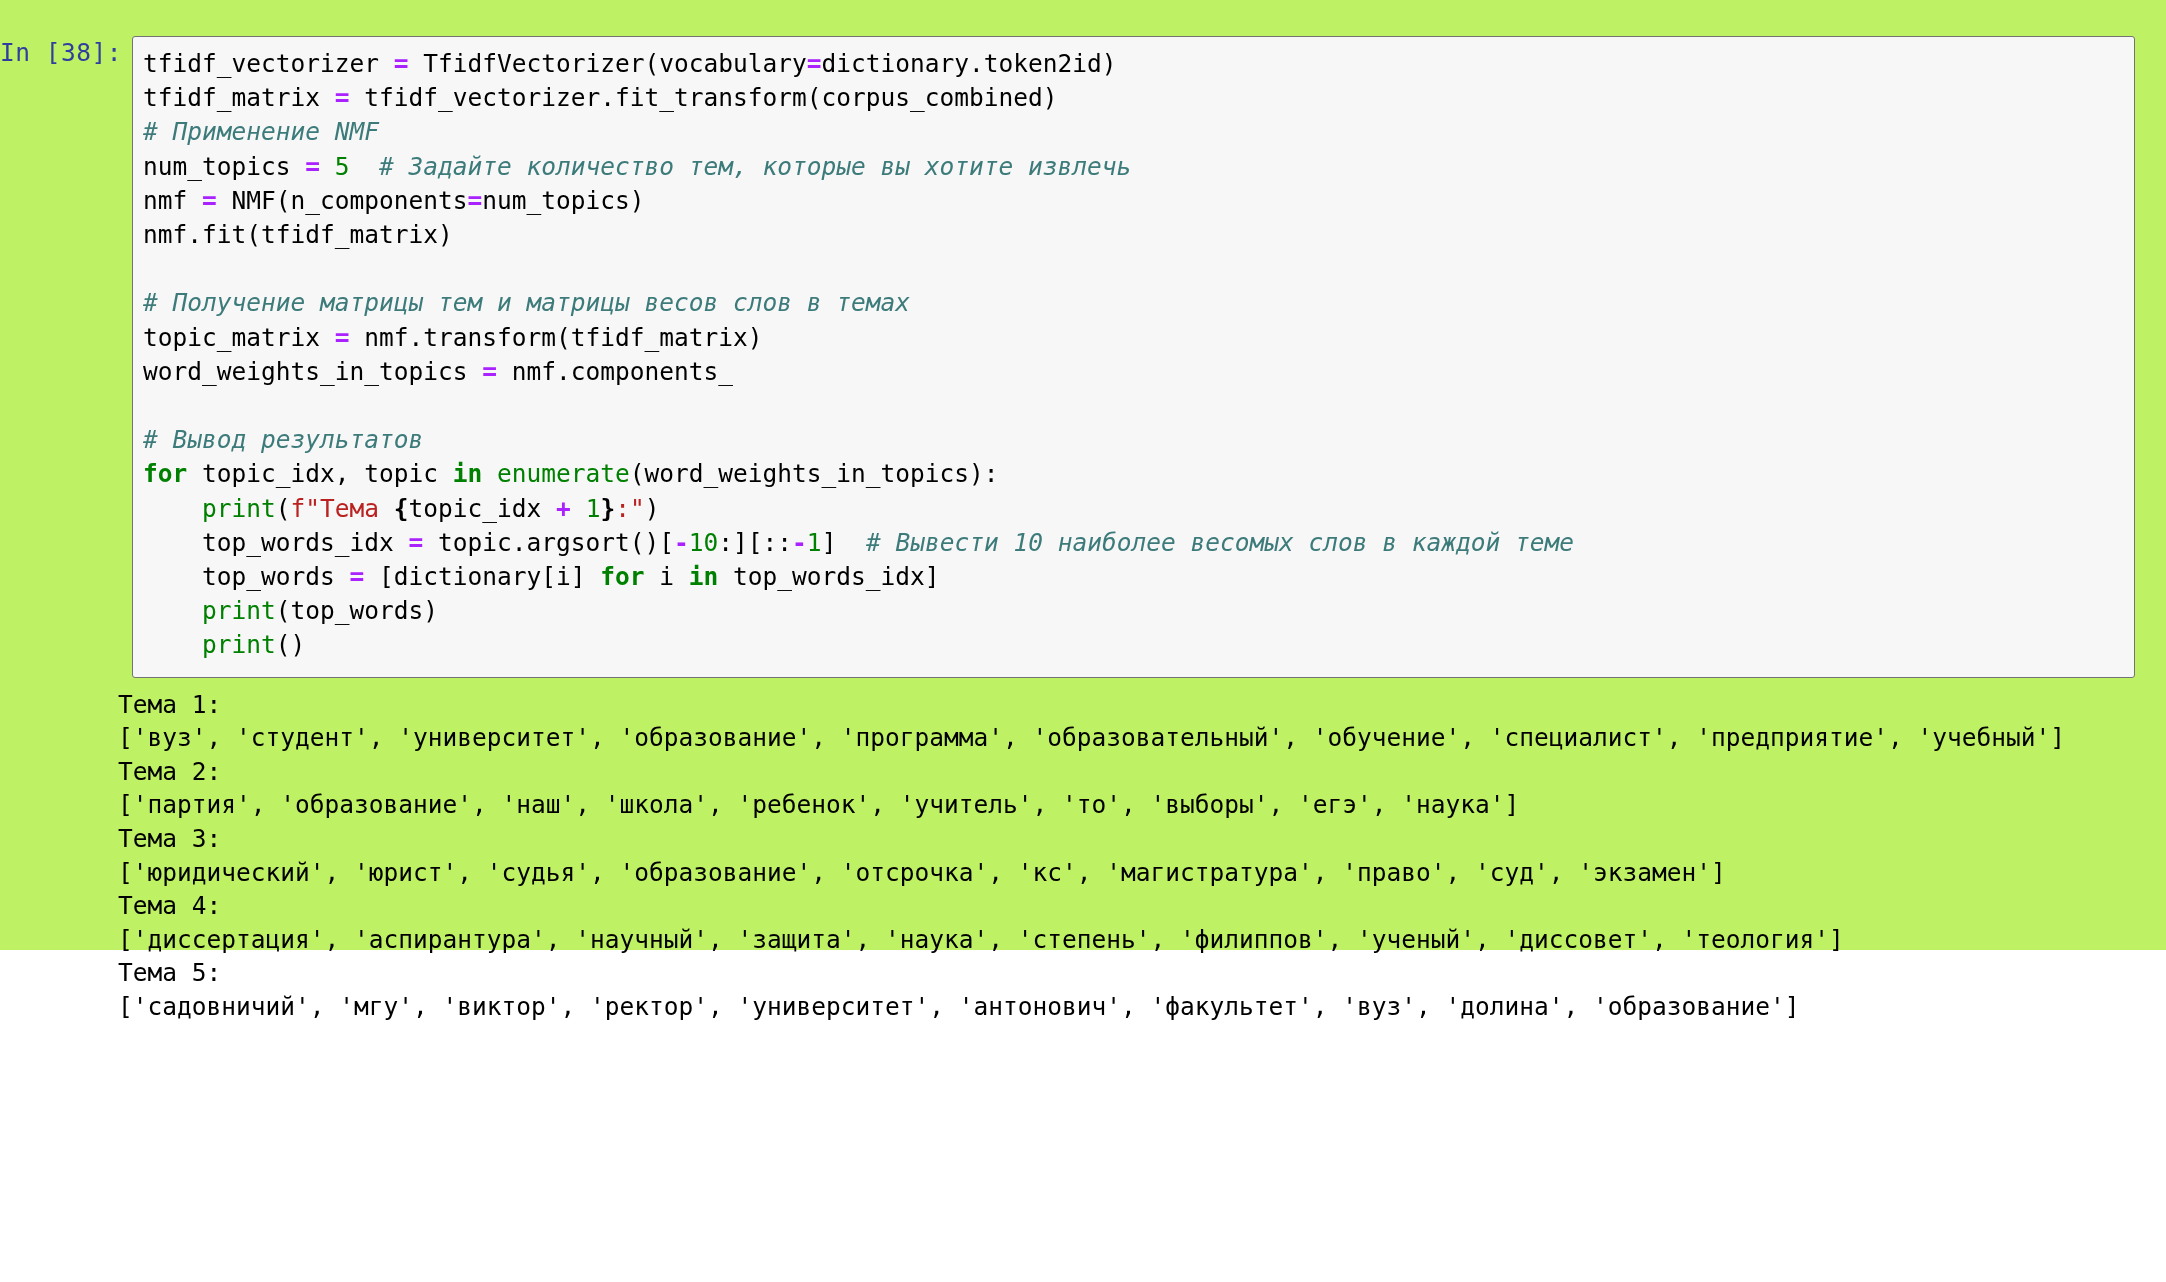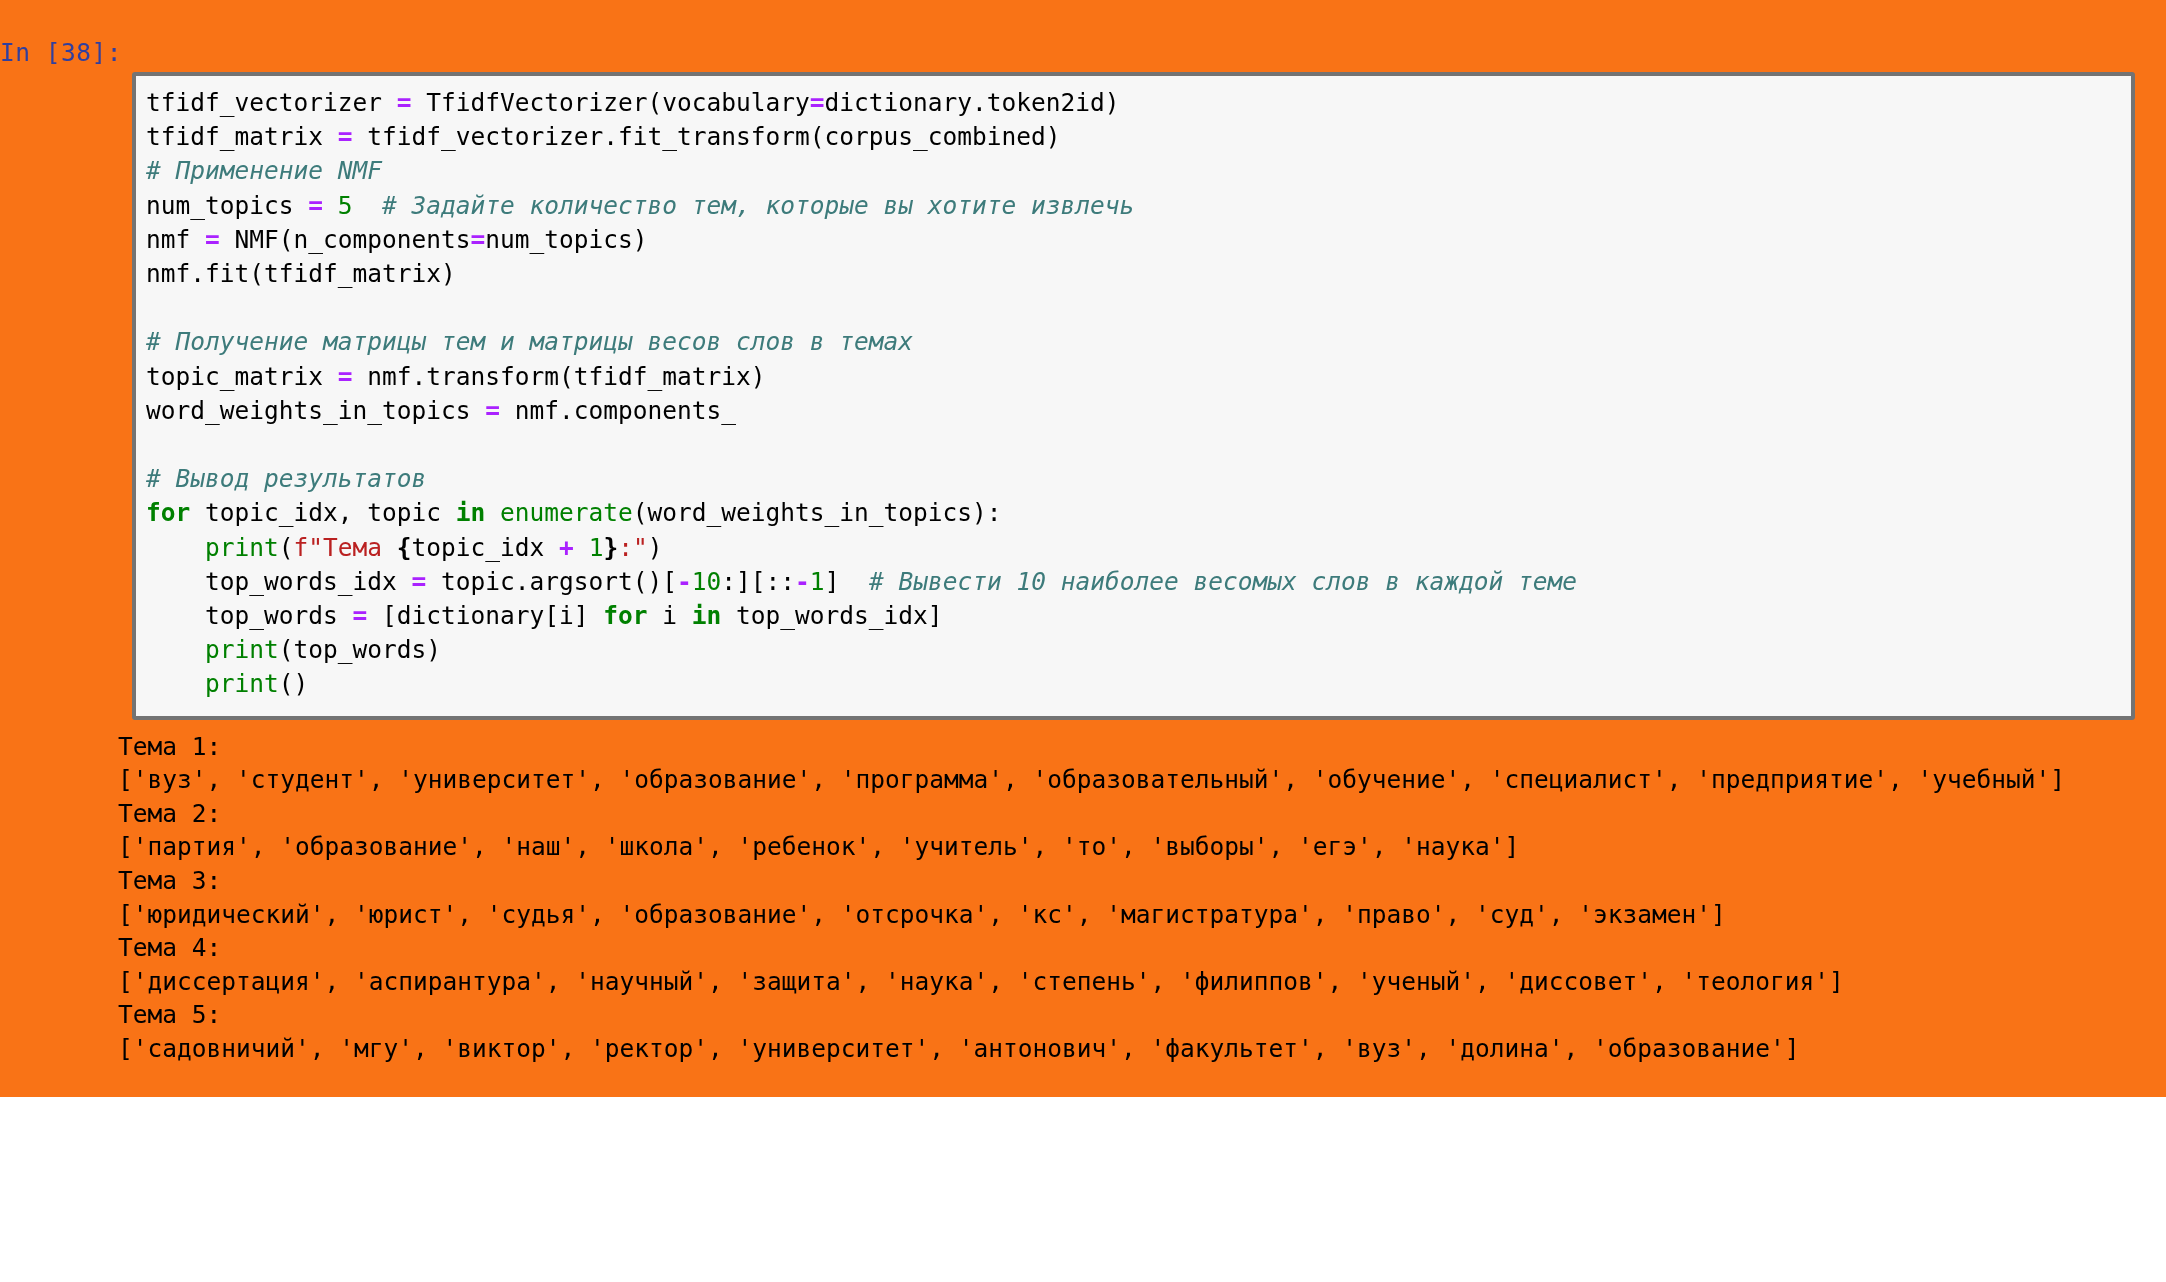--- a/index.html
+++ b/index.html
@@ -11,22 +11,22 @@
   body {
     width: 2166px;
     height: 1282px;
     font-family: "DejaVu Sans Mono", "Liberation Mono", monospace;
     overflow: hidden;
   }
 
   .notebook {
     position: relative;
     width: 2166px;
-    height: 1097px;
-    background: #f97316;
+    height: 950px;
+    background: #bef264;
   }
 
   
   .cell-row {
     display: flex;
     align-items: flex-start;
     padding-top: 36px;
   }
 
   .prompt {
@@ -40,25 +40,24 @@
     line-height: 34px;
     letter-spacing: 0.5px;
     white-space: pre;
     user-select: none;
   }
 
   .input-area {
     flex: 1 1 auto;
     margin-right: 31px;
     background: #f7f7f7;
-    border: 4px solid #737373;
+    border: 1px solid #737373;
     border-radius: 3px;
     padding: 10px 12px 14px 10px;
     box-sizing: border-box;
-    margin-top: 36px;
   }
 
   pre.code {
     margin: 0;
     padding: 0;
     font-family: "DejaVu Sans Mono", "Liberation Mono", monospace;
     font-size: 24.5px;
     line-height: 34.2px;
     color: #000000;
     white-space: pre;

